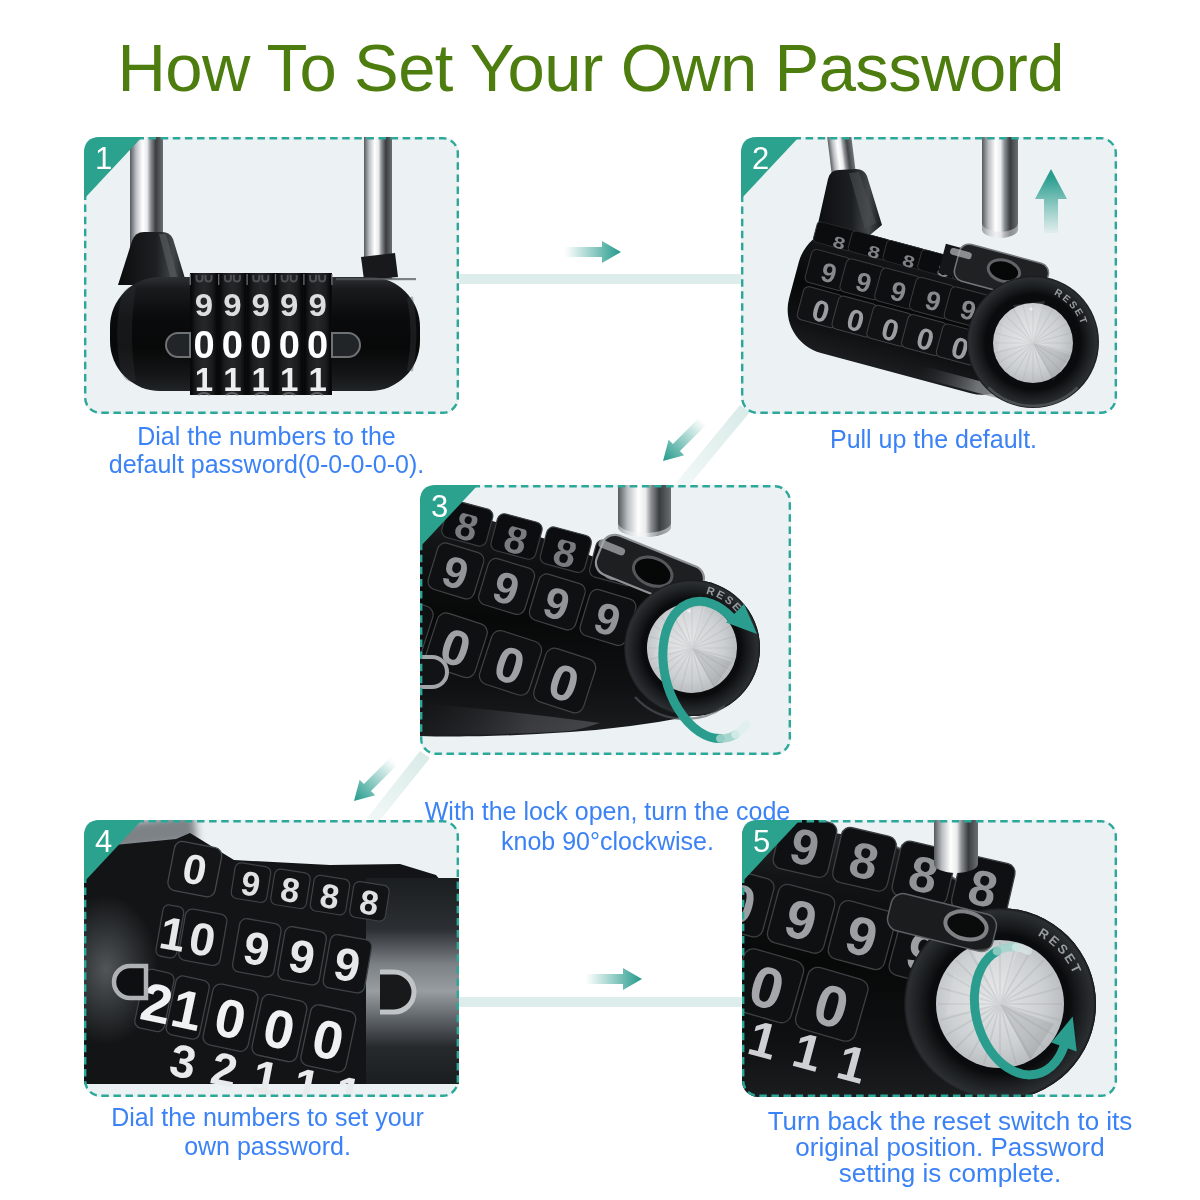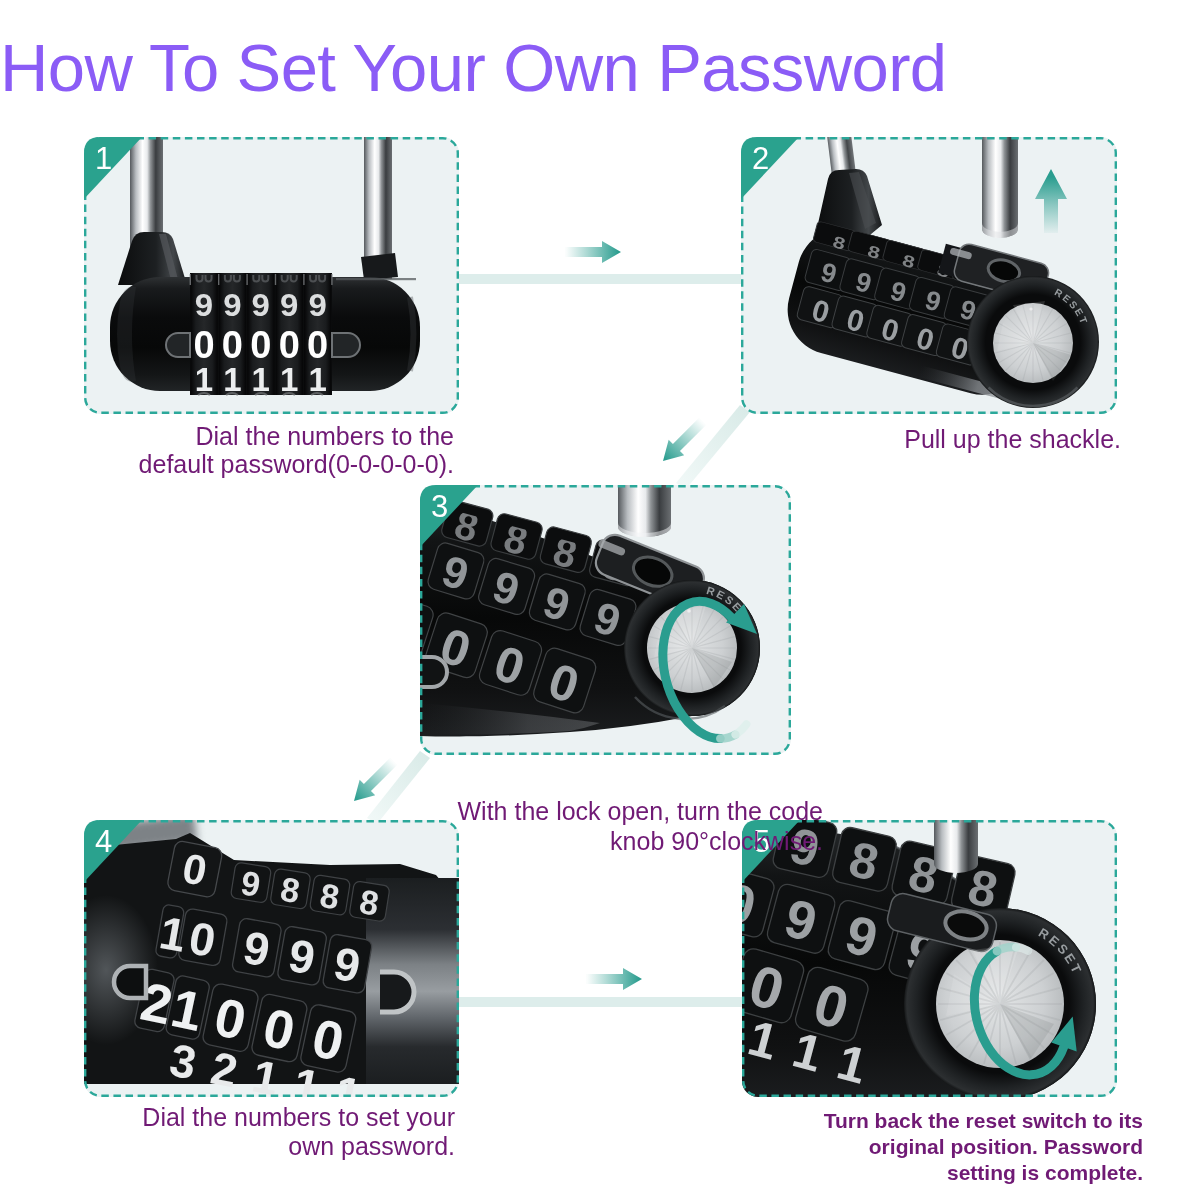--- a/index.html
+++ b/index.html
@@ -1,19 +1,19 @@
 <!DOCTYPE html>
 <html><head>
 <meta charset="utf-8">
 <style>
   html,body{margin:0;padding:0;}
   body{width:1200px;height:1200px;background:#ffffff;font-family:"Liberation Sans",sans-serif;position:relative;overflow:hidden;}
-  .title{position:absolute;left:0;top:33.5px;width:1064px;text-align:left;color:#8b5cf6;font-size:67px;font-weight:400;letter-spacing:-0.6px;line-height:67px;white-space:nowrap;}
+  .title{position:absolute;left:0;top:33.5px;width:1064px;text-align:right;color:#4d7c0f;font-size:67px;font-weight:400;letter-spacing:-0.6px;line-height:67px;white-space:nowrap;}
   .box{position:absolute;background:#ecf2f3;border-radius:16px;overflow:hidden;}
-  .cap{position:absolute;color:#701a75;font-size:25px;text-align:right;}
+  .cap{position:absolute;color:#3b82f6;font-size:25px;text-align:center;}
 </style>
 </head>
 <body>
 <div class="title">How To Set Your Own Password</div>
 
 <svg style="position:absolute;left:0;top:0;" width="1200" height="1200">
   <defs>
     <linearGradient id="bandd" x1="1" y1="0" x2="0" y2="1">
       <stop offset="0" stop-color="#d8eae7"></stop>
         <stop offset="1" stop-color="#f2f9f8"></stop>
@@ -518,16 +518,16 @@
       <text x="11" y="32">4</text>
     </g>
     <g transform="translate(742,820)">
       <path d="M0,62 L0,16 Q0,0 16,0 L58,0 Z" fill="#2aa28e"></path>
       <text x="11" y="32">5</text>
     </g>
   </g>
 </svg>
 
 <div class="cap" style="left:79px;top:422px;width:375px;line-height:28.3px;">Dial the numbers to the<br>default password(0-0-0-0-0).</div>
-<div class="cap" style="left:746px;top:425px;width:375px;line-height:28.3px;">Pull up the shackle.</div>
+<div class="cap" style="left:746px;top:425px;width:375px;line-height:28.3px;">Pull up the default.</div>
 <div class="cap" style="left:392px;top:796px;width:431px;line-height:30px;">With the lock open, turn the code<br>knob 90°clockwise.</div>
 <div class="cap" style="left:80px;top:1103px;width:375px;line-height:29.2px;">Dial the numbers to set your<br>own password.</div>
-<div class="cap" style="left:703px;top:1108px;width:440px;line-height:26px;font-size:21px;font-weight:bold;">Turn back the reset switch to its<br>original position. Password<br>setting is complete.</div>
+<div class="cap" style="left:730px;top:1108px;width:440px;line-height:26px;font-size:26px;">Turn back the reset switch to its<br>original position. Password<br>setting is complete.</div>
 
 </body></html>

